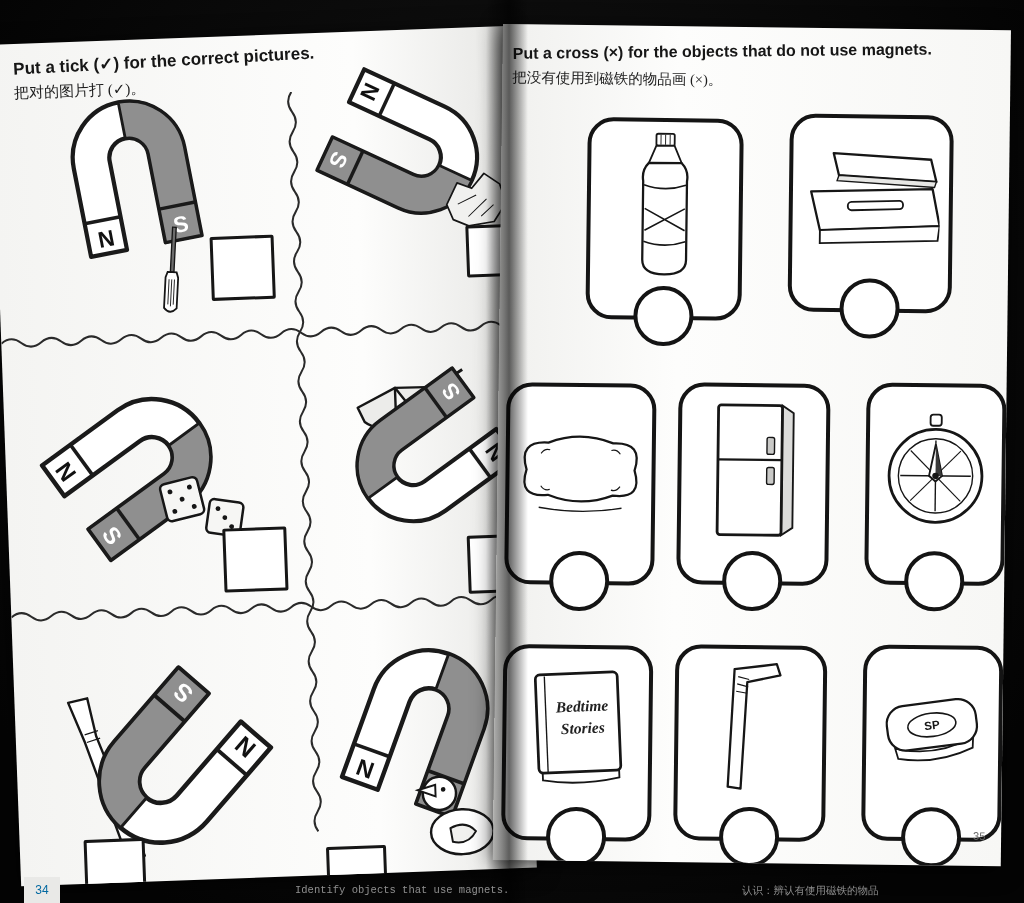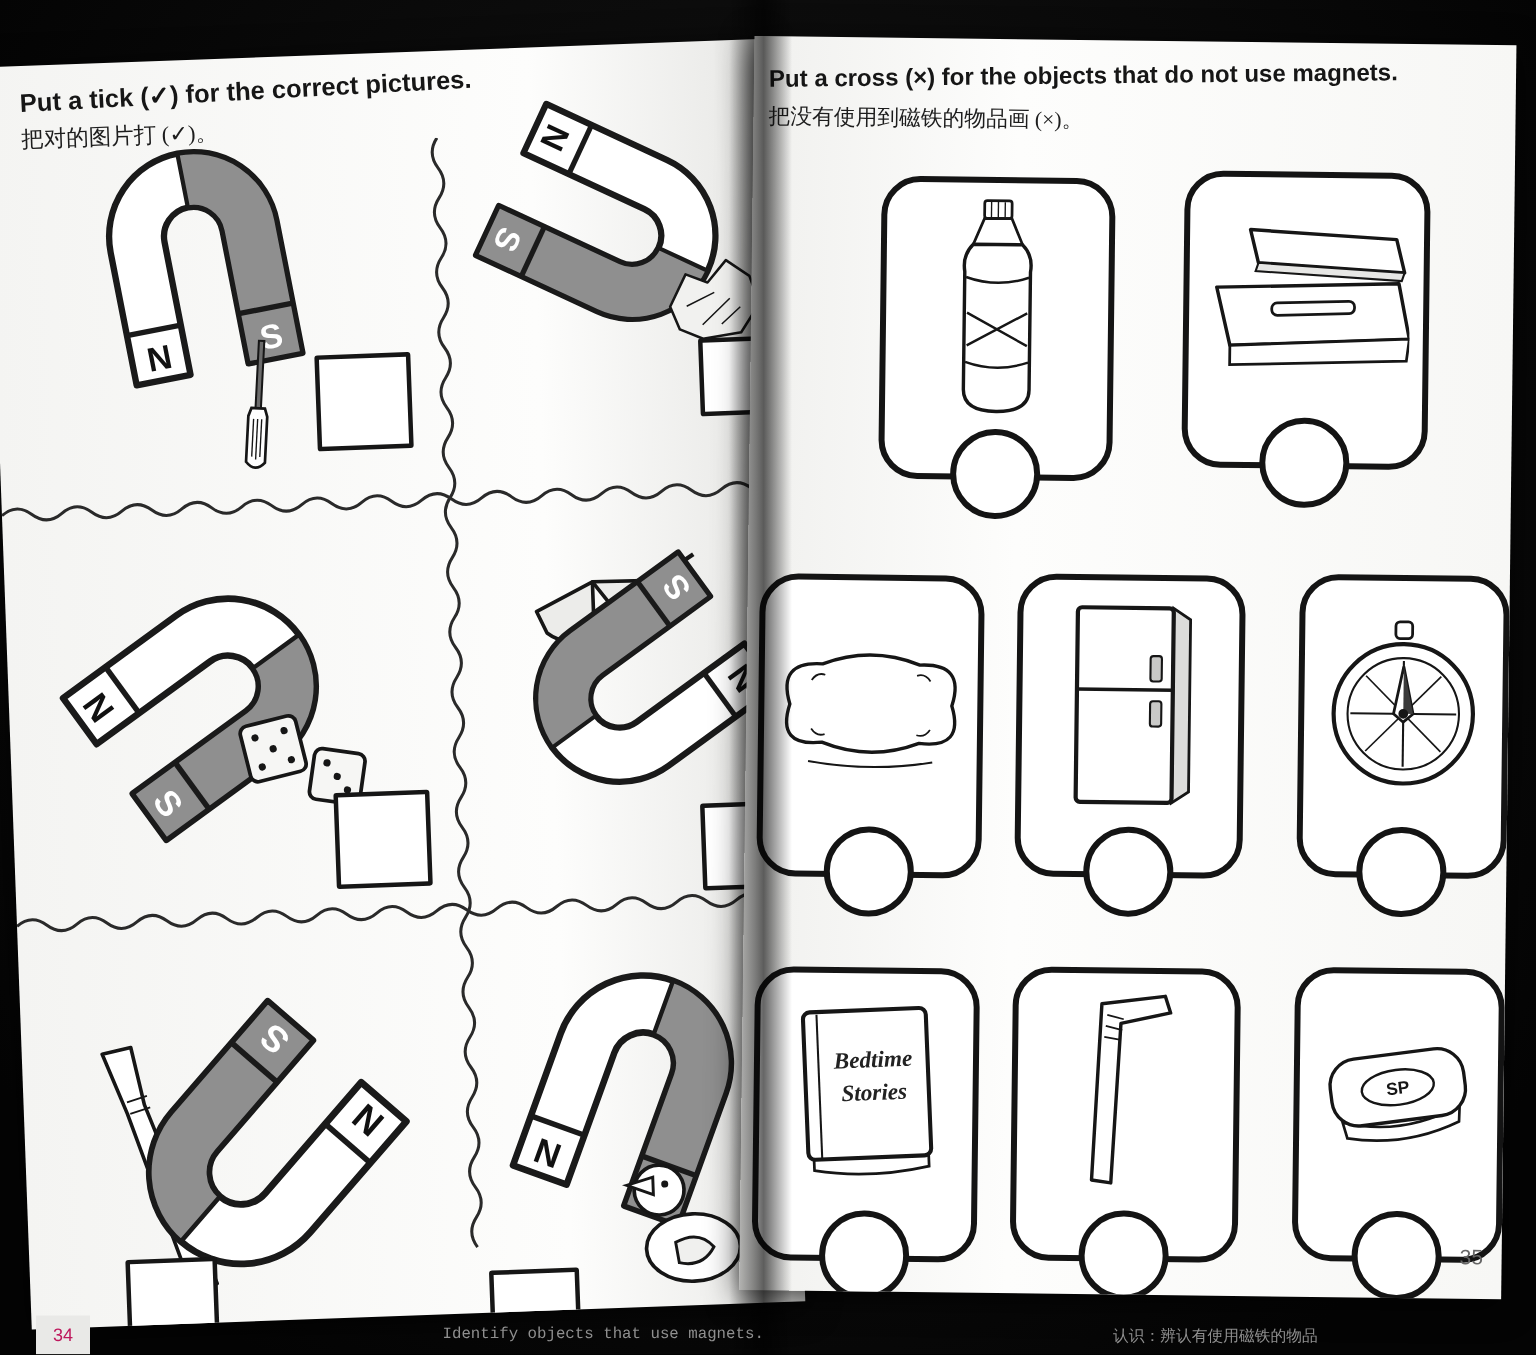--- a/index.html
+++ b/index.html
@@ -19,22 +19,22 @@
   .title-cn{position:absolute;font-family:"Liberation Serif",serif;color:#1d1d1d;white-space:nowrap;}
   .wavy{position:absolute;pointer-events:none;}
   .wavy svg{display:block;}
   .magnet{position:absolute;overflow:visible;}
   .art{position:absolute;overflow:visible;}
   .answer-box{position:absolute;border:3px solid #161616;background:#fff;border-radius:2px;}
   .card{position:absolute;border:4px solid #141414;border-radius:26px;background:#fff;}
   .card-art{position:absolute;left:0;right:0;top:6px;bottom:34px;display:flex;align-items:center;justify-content:center;}
   .answer-circle{position:absolute;left:50%;bottom:-30px;transform:translateX(-50%);
     width:52px;height:52px;border:4px solid #141414;border-radius:50%;background:#fff;}
-  .page-num{position:absolute;font-size:14px;color:#666;}
-  .page-tab{position:absolute;left:24px;top:877px;width:36px;height:26px;background:#e9e9e7;color:#be185d;
+  .page-num{position:absolute;font-size:11px;color:#666;}
+  .page-tab{position:absolute;left:24px;top:877px;width:36px;height:26px;background:#e9e9e7;color:#0369a1;
     display:flex;align-items:center;justify-content:center;font-size:12px;z-index:7;}
   .footer-caption{position:absolute;font-size:10.5px;color:#8f8f8f;z-index:7;white-space:nowrap;font-family:Liberation Mono, monospace;}
   svg text{font-family:"Liberation Sans",sans-serif;}
   .book-title{font-family:"Liberation Serif",serif;font-style:italic;font-weight:600;fill:#222;}
 </style>
 </head>
 <body>
 
 <svg width="0" height="0" style="position:absolute" aria-hidden="true">
   <defs>

